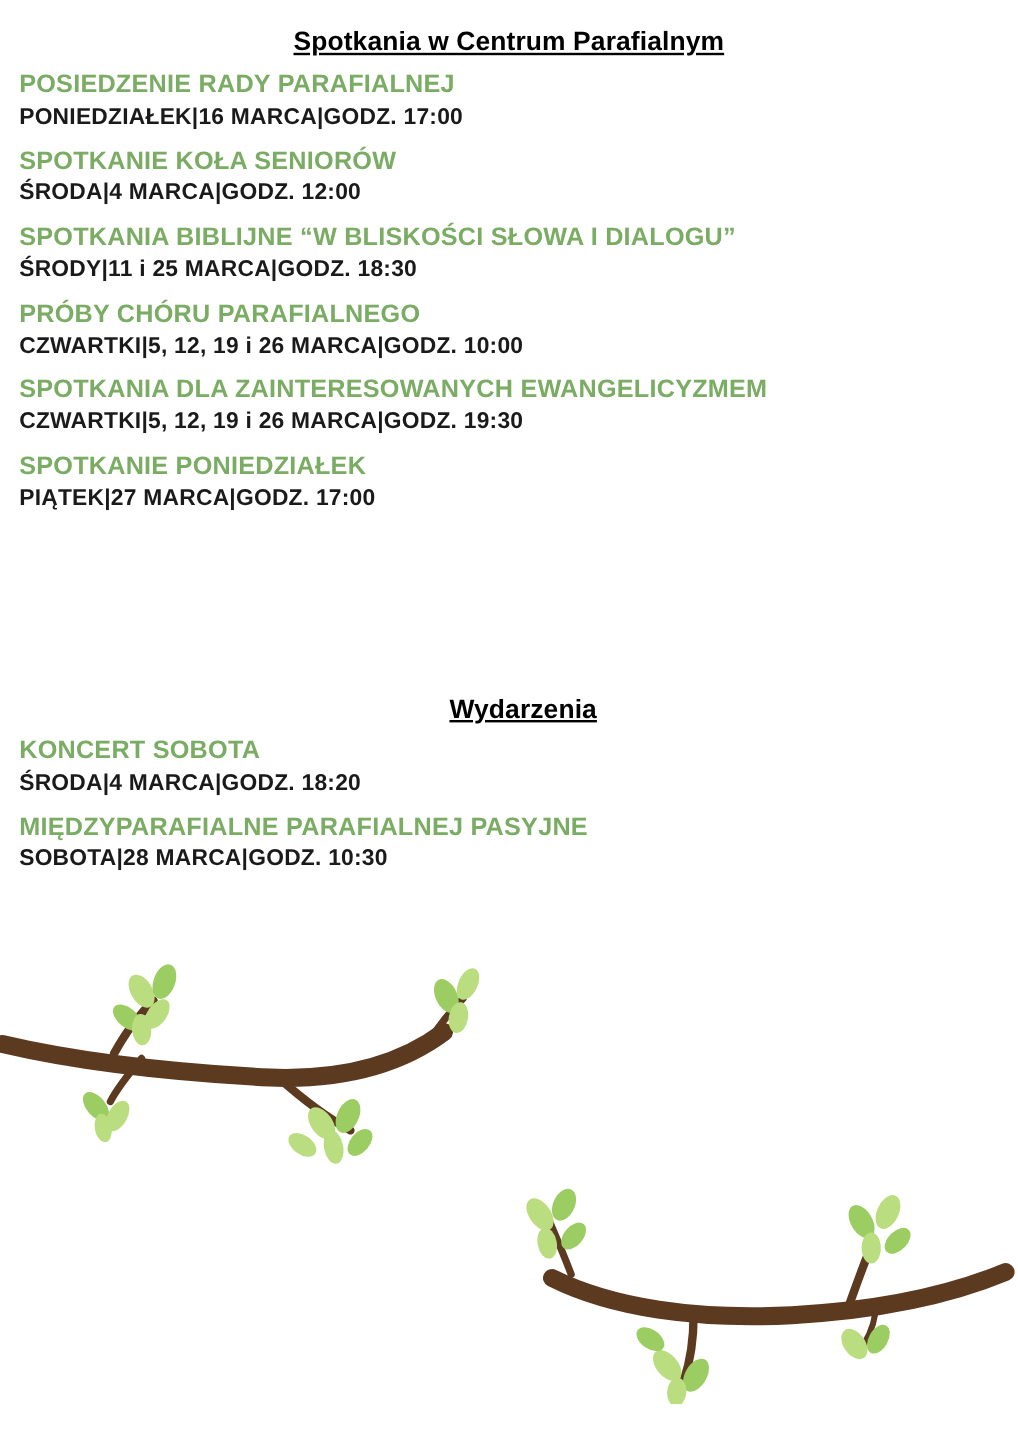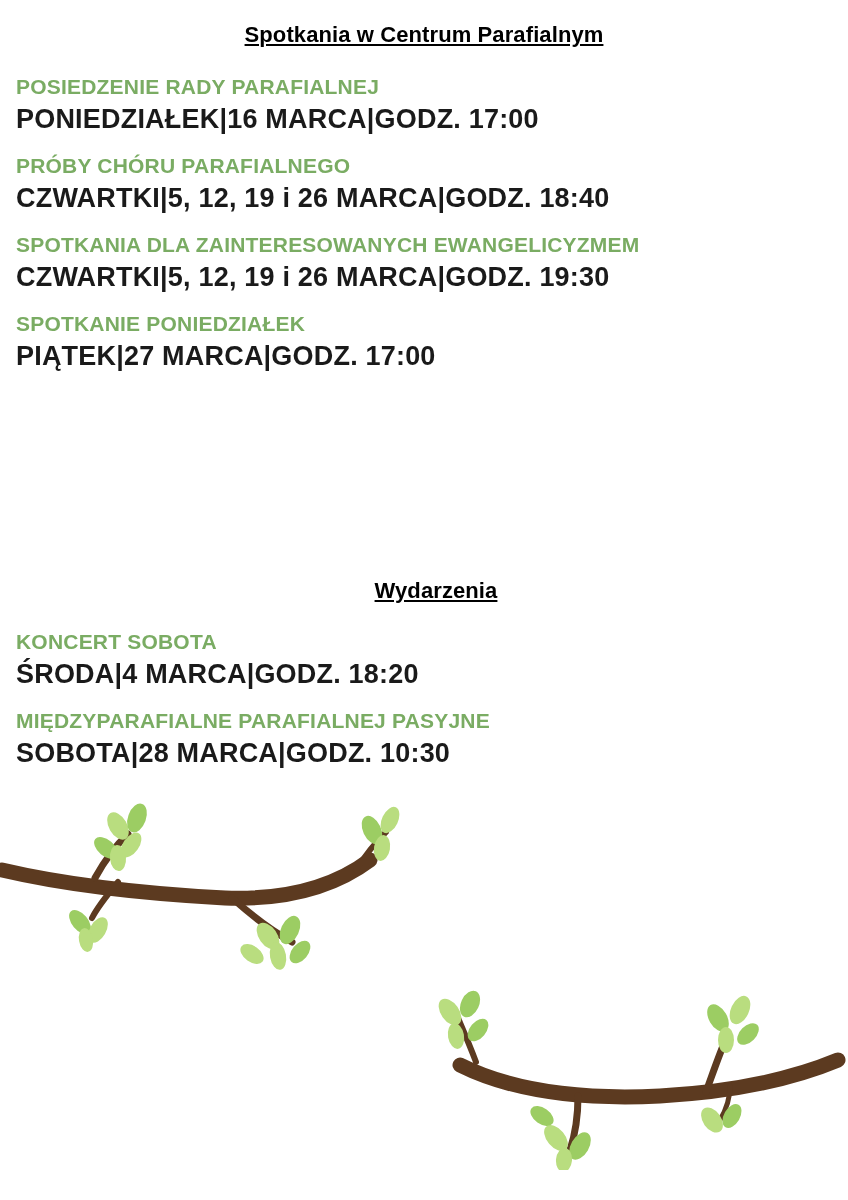--- a/index.html
+++ b/index.html
@@ -54,33 +54,32 @@
   #entries-meetings {
     top: 58px;
   }
 
   #entries-events {
     top: 613px;
   }
 
   .entry {
     margin-bottom: 11px;
-    margin-top: 16px;
   }
 
   .entry-title {
     font-size: 21px;
     font-weight: bold;
     color: #7aac63;
     line-height: 1.28;
     letter-spacing: 0.2px;
   }
 
   .entry-details {
-    font-size: 27px;
+    font-size: 19px;
     font-weight: bold;
     color: #1a1a1a;
     line-height: 1.3;
     letter-spacing: 0.2px;
     margin-top: 1px;
   }
 
   .branch {
     position: absolute;
   }
@@ -102,25 +101,33 @@
 
   <div class="section-heading" id="section-1-heading">Spotkania w Centrum Parafialnym</div>
 
   <div class="entries" id="entries-meetings">
 
     <div class="entry">
       <div class="entry-title">POSIEDZENIE RADY PARAFIALNEJ</div>
       <div class="entry-details">PONIEDZIAŁEK|16 MARCA|GODZ. 17:00</div>
     </div>
 
-
+    <div class="entry">
+      <div class="entry-title">SPOTKANIE KOŁA SENIORÓW</div>
+      <div class="entry-details">ŚRODA|4 MARCA|GODZ. 12:00</div>
+    </div>
+
+    <div class="entry">
+      <div class="entry-title">SPOTKANIA BIBLIJNE “W BLISKOŚCI SŁOWA I DIALOGU”</div>
+      <div class="entry-details">ŚRODY|11 i 25 MARCA|GODZ. 18:30</div>
+    </div>
 
     <div class="entry">
       <div class="entry-title">PRÓBY CHÓRU PARAFIALNEGO</div>
-      <div class="entry-details">CZWARTKI|5, 12, 19 i 26 MARCA|GODZ. 18:40</div>
+      <div class="entry-details">CZWARTKI|5, 12, 19 i 26 MARCA|GODZ. 10:00</div>
     </div>
 
     <div class="entry">
       <div class="entry-title">SPOTKANIA DLA ZAINTERESOWANYCH EWANGELICYZMEM</div>
       <div class="entry-details">CZWARTKI|5, 12, 19 i 26 MARCA|GODZ. 19:30</div>
     </div>
 
     <div class="entry">
       <div class="entry-title">SPOTKANIE PONIEDZIAŁEK</div>
       <div class="entry-details">PIĄTEK|27 MARCA|GODZ. 17:00</div>

